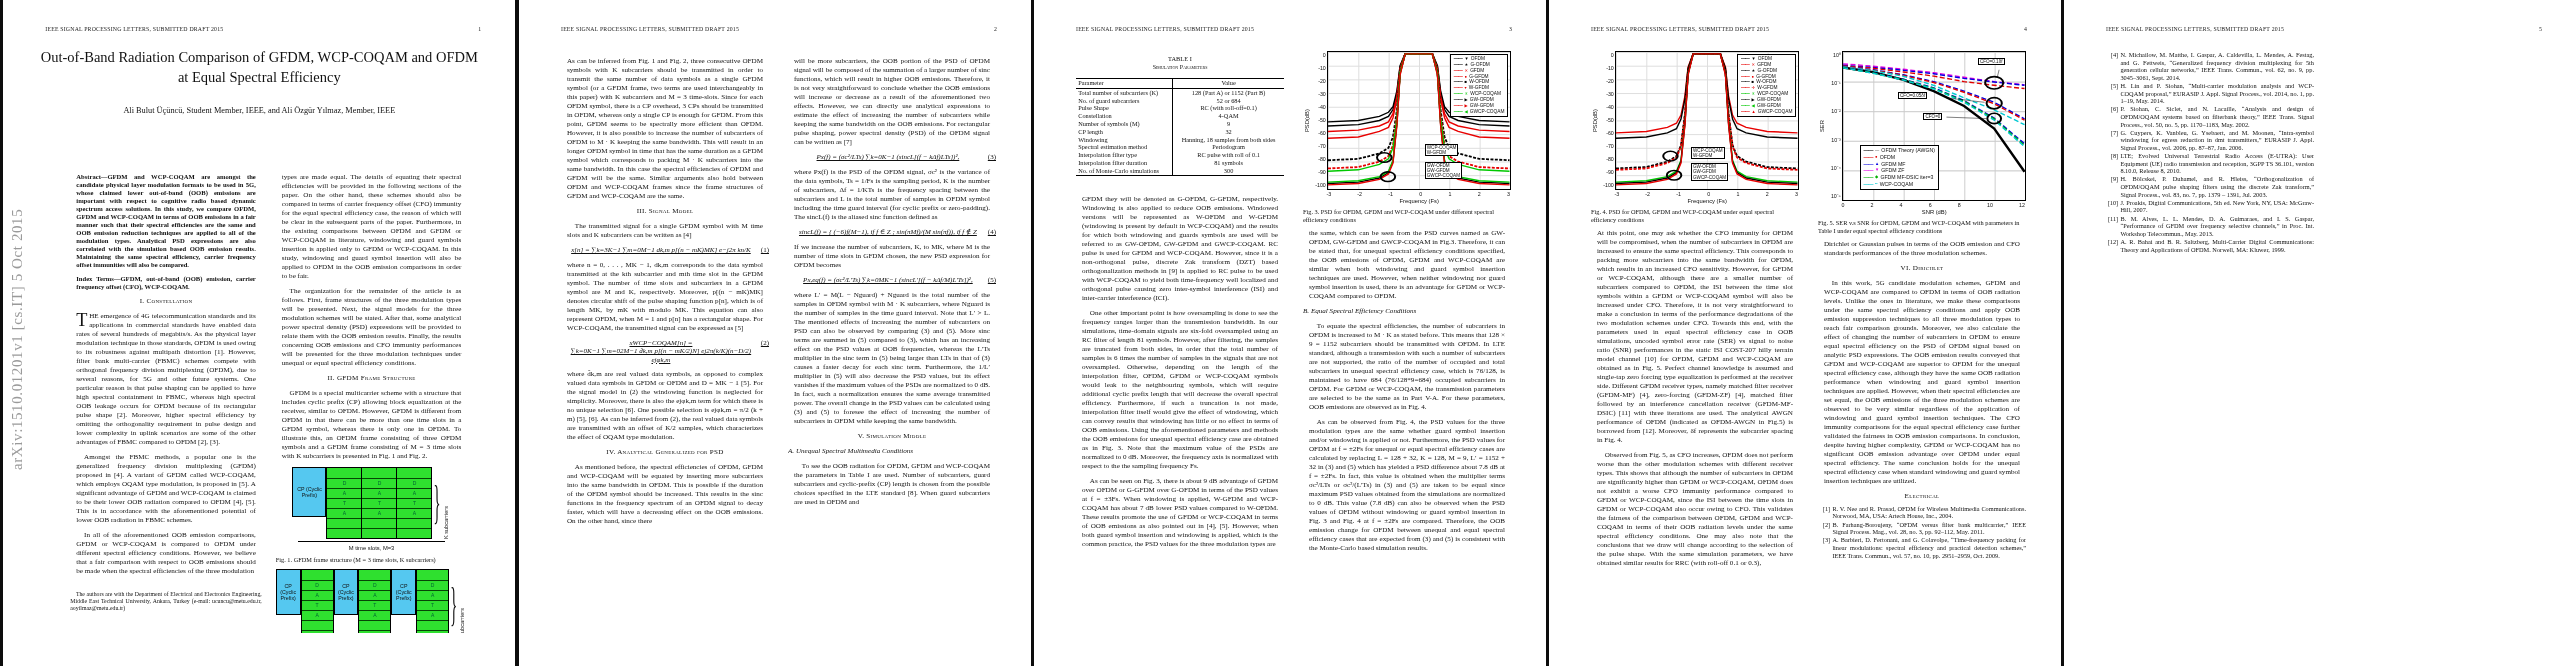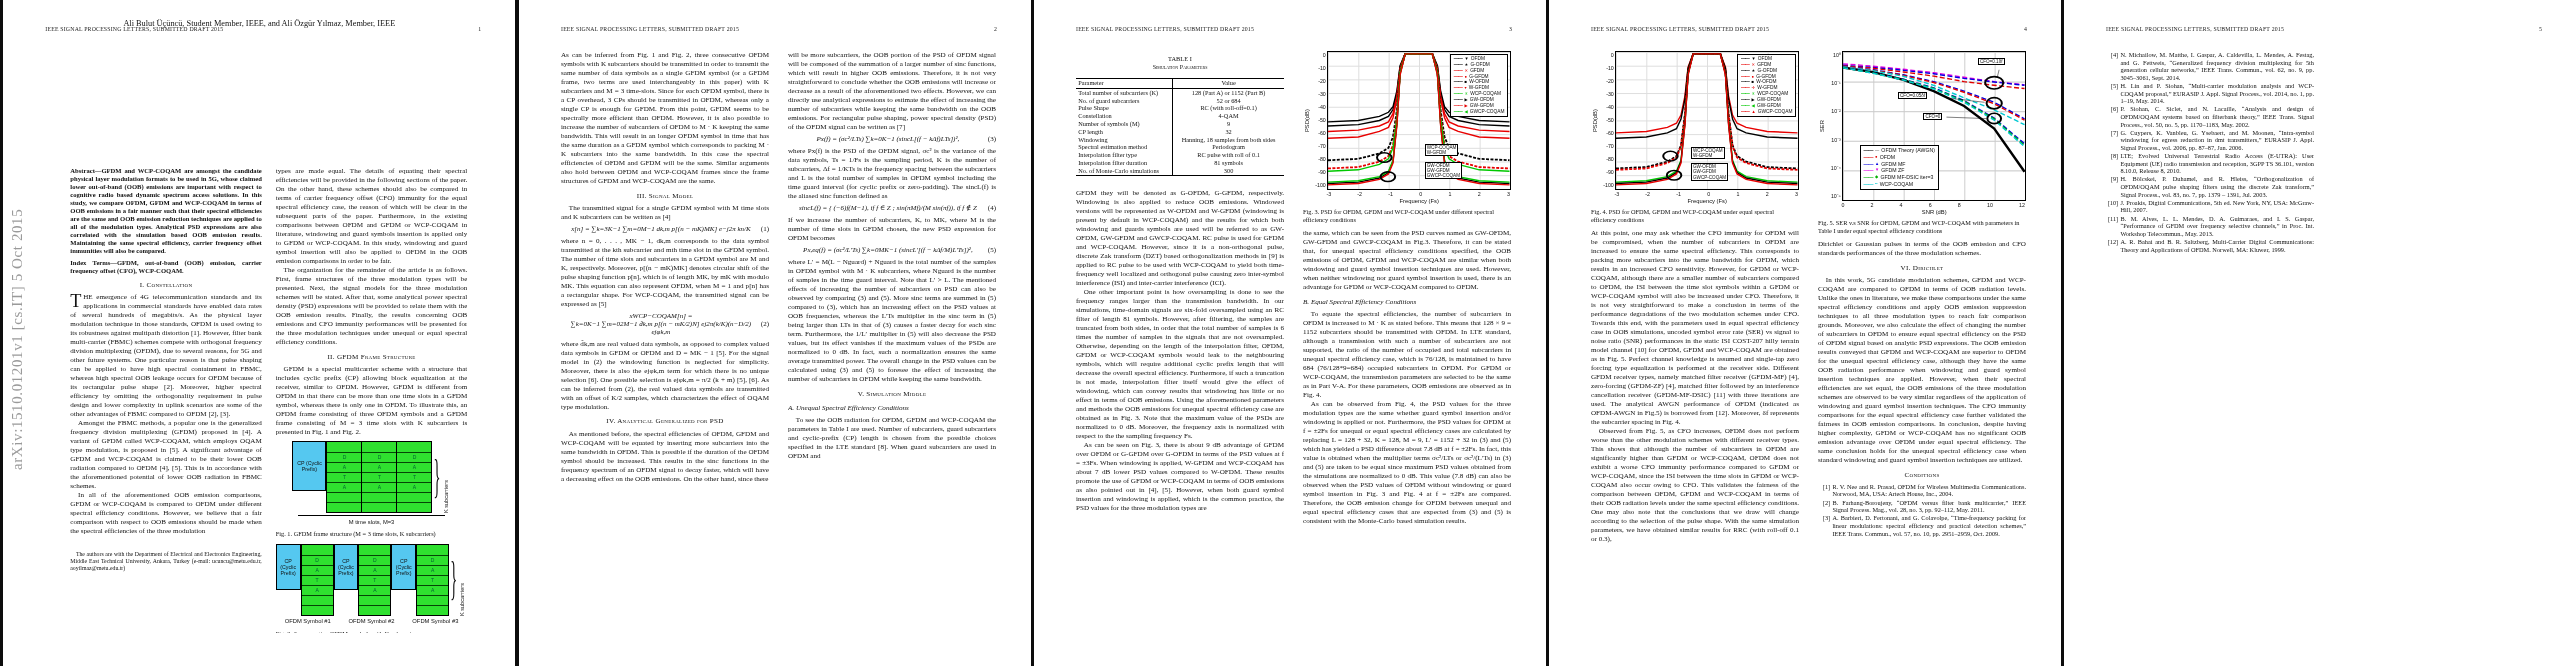--- a/index.html
+++ b/index.html
@@ -3,28 +3,28 @@
 <meta charset="utf-8">
 <style>
   html,body{margin:0;padding:0;background:#0c0c0c;}
   body{width:2576px;height:667px;position:relative;overflow:hidden;
        font-family:"Liberation Serif","DejaVu Serif",serif;color:#111;}
   .page{position:absolute;top:0;width:512px;height:667px;background:#ffffff;overflow:hidden;}
   .runhead{position:absolute;top:25.6px;left:42px;right:34px;display:flex;justify-content:space-between;
            font-size:5.8px;letter-spacing:0.2px;color:#222;}
   .cols{position:absolute;left:42px;right:34px;display:flex;gap:19px;}
   .col{width:208px;overflow:hidden;text-align:justify;font-size:7.1px;line-height:9px;}
-  .p{margin:0;text-indent:7.8px;}
+  .p{margin:6px;text-indent:7.8px;}
   .p.noind{text-indent:0;}
   .sechead{text-align:center;font-variant:small-caps;letter-spacing:0.3px;margin:5.6px 0 3.3px 0;text-indent:0;}
   .subhead{font-style:italic;margin:5.6px 0 3.3px 0;text-indent:0;text-align:left;}
   .bold{font-weight:bold;font-size:6.6px;line-height:8px;}
   .dropcap::first-letter{font-size:18.3px;float:left;line-height:14.5px;padding:0.6px 1.7px 0 0;}
   .footnote{font-size:5.8px;line-height:7px;margin-top:14.5px;text-indent:5.6px;}
-  .eq{display:flex;align-items:center;margin:3px 0;text-indent:0;font-style:italic;}
+  .eq{display:flex;margin:3px 0;text-indent:0;font-style:italic;text-decoration:underline;}
   .eq .body{flex:1;text-align:center;font-size:7px;line-height:8.3px;}
   .eq .num{font-style:normal;font-size:7px;}
   .caption{font-size:6.3px;line-height:7.6px;margin:3.3px 0 5.6px 0;text-align:left;text-indent:0;}
   
   .title{margin:47px 33px 0 33px;text-align:center;font-size:14.5px;line-height:20px;}
   .authors{margin-top:19px;text-align:center;font-size:8.3px;}
   .arxiv{position:absolute;left:5.6px;top:67px;height:545px;color:#9a9a9a;font-size:15px;
          writing-mode:vertical-rl;transform:rotate(180deg);text-align:center;letter-spacing:0.6px;}
   
   .framefig{margin:4.4px auto 1.1px auto;}
@@ -92,20 +92,21 @@
 </style>
 </head>
 <body>
 
 <div class="page" style="left:3.3px">
   <div class="runhead">
     <span>IEEE SIGNAL PROCESSING LETTERS, SUBMITTED DRAFT 2015</span>
     <span>1</span>
   </div>
   <div class="arxiv">arXiv:1510.01201v1  [cs.IT]  5 Oct 2015</div>
+  <div class="title">Out-of-Band Radiation Comparison of GFDM, WCP-COQAM and OFDM at Equal Spectral Efficiency</div>
   <div class="authors">Ali Bulut Üçüncü, Student Member, IEEE, and Ali Özgür Yılmaz, Member, IEEE</div>
   <div class="cols" style="top:167px;left:67px;right:48px;gap:14px">
     <div class="col" style="width:192px;height:466px">
       <p class="p noind bold">Abstract—GFDM and WCP-COQAM are amongst the candidate physical layer modulation formats to be used in 5G, whose claimed lower out-of-band (OOB) emissions are important with respect to cognitive radio based dynamic spectrum access solutions. In this study, we compare OFDM, GFDM and WCP-COQAM in terms of OOB emissions in a fair manner such that their spectral efficiencies are the same and OOB emission reduction techniques are applied to all of the modulation types. Analytical PSD expressions are also correlated with the simulation based OOB emission results. Maintaining the same spectral efficiency, carrier frequency offset immunities will also be compared.</p>
       <p class="p noind bold" style="margin-top:4.4px">Index Terms—GFDM, out-of-band (OOB) emission, carrier frequency offset (CFO), WCP-COQAM.</p>
       <div class="sechead">I. Constellation</div>
       <p class="p noind dropcap">THE emergence of 4G telecommunication standards and its applications in commercial standards have enabled data rates of several hundreds of megabits/s. As the physical layer modulation technique in those standards, OFDM is used owing to its robustness against multipath distortion [1]. However, filter bank multi-carrier (FBMC) schemes compete with orthogonal frequency division multiplexing (OFDM), due to several reasons, for 5G and other future systems. One particular reason is that pulse shaping can be applied to have high spectral containment in FBMC, whereas high spectral OOB leakage occurs for OFDM because of its rectangular pulse shape [2]. Moreover, higher spectral efficiency by omitting the orthogonality requirement in pulse design and lower complexity in uplink scenarios are some of the other advantages of FBMC compared to OFDM [2], [3].</p>
       <p class="p">Amongst the FBMC methods, a popular one is the generalized frequency division multiplexing (GFDM) proposed in [4]. A variant of GFDM called WCP-COQAM, which employs OQAM type modulation, is proposed in [5]. A significant advantage of GFDM and WCP-COQAM is claimed to be their lower OOB radiation compared to OFDM [4], [5]. This is in accordance with the aforementioned potential of lower OOB radiation in FBMC schemes.</p>
       <p class="p">In all of the aforementioned OOB emission comparisons, GFDM or WCP-COQAM is compared to OFDM under different spectral efficiency conditions. However, we believe that a fair comparison with respect to OOB emissions should be made when the spectral efficiencies of the three modulation</p>
       <p class="footnote">The authors are with the Department of Electrical and Electronics Engineering, Middle East Technical University, Ankara, Turkey (e-mail: ucuncu@metu.edu.tr, aoyilmaz@metu.edu.tr)</p>
@@ -249,21 +250,21 @@
         <span class="body">sincL(f) = { (−6)f(M−1),  if f ∈ Z ;   sin(πMf)/(M sin(πf)),  if f ∉ Z</span>
         <span class="num">(4)</span>
       </div>
       <p class="p noind">If we increase the number of subcarriers, K, to MK, where M is the number of time slots in GFDM chosen, the new PSD expression for OFDM becomes</p>
       <div class="eq">
         <span class="body">Px,eq(f) = (σc²/L′Ts) ∑k=0MK−1 (sincL′[(f − kΔf/M)L′Ts])²,</span>
         <span class="num">(5)</span>
       </div>
       <p class="p noind">where L′ = M(L − Nguard) + Nguard is the total number of the samples in OFDM symbol with M · K subcarriers, where Nguard is the number of samples in the time guard interval. Note that L′ &gt; L. The mentioned effects of increasing the number of subcarriers on PSD can also be observed by comparing (3) and (5). More sinc terms are summed in (5) compared to (3), which has an increasing effect on the PSD values at OOB frequencies, whereas the L′Ts multiplier in the sinc term in (5) being larger than LTs in that of (3) causes a faster decay for each sinc term. Furthermore, the 1/L′ multiplier in (5) will also decrease the PSD values, but its effect vanishes if the maximum values of the PSDs are normalized to 0 dB. In fact, such a normalization ensures the same average transmitted power. The overall change in the PSD values can be calculated using (3) and (5) to foresee the effect of increasing the number of subcarriers in OFDM while keeping the same bandwidth.</p>
       <div class="sechead">V. Simulation Middle</div>
-      <div class="subhead">A. Unequal Spectral Efficiency Conditions</div>
+      <div class="subhead">A. Unequal Spectral Multimedia Conditions</div>
       <p class="p">To see the OOB radiation for OFDM, GFDM and WCP-COQAM the parameters in Table I are used. Number of subcarriers, guard subcarriers and cyclic-prefix (CP) length is chosen from the possible choices specified in the LTE standard [8]. When guard subcarriers are used in OFDM and</p>
     </div>
   </div>
 </div>
 
 <div class="page" style="left:1034px">
   <div class="runhead">
     <span>IEEE SIGNAL PROCESSING LETTERS, SUBMITTED DRAFT 2015</span>
     <span>3</span>
   </div>
@@ -680,21 +681,21 @@
               <span>10</span>
               <span>12</span>
             </div>
           <div class="xlab">SNR (dB)</div>
         </div>
         <p class="caption">Fig. 5.   SER v.s SNR for OFDM, GFDM and WCP-COQAM with parameters in Table I under equal spectral efficiency conditions</p>
       </div>
       <p class="p noind">Dirichlet or Gaussian pulses in terms of the OOB emission and CFO standards performances of the three modulation schemes.</p>
       <div class="sechead">VI. Dirichlet</div>
       <p class="p">In this work, 5G candidate modulation schemes, GFDM and WCP-COQAM are compared to OFDM in terms of OOB radiation levels. Unlike the ones in literature, we make these comparisons under the same spectral efficiency conditions and apply OOB emission suppression techniques to all three modulation types to reach fair comparison grounds. Moreover, we also calculate the effect of changing the number of subcarriers in OFDM to ensure equal spectral efficiency on the PSD of OFDM signal based on analytic PSD expressions. The OOB emission results conveyed that GFDM and WCP-COQAM are superior to OFDM for the unequal spectral efficiency case, although they have the same OOB radiation performance when windowing and guard symbol insertion techniques are applied. However, when their spectral efficiencies are set equal, the OOB emissions of the three modulation schemes are observed to be very similar regardless of the application of windowing and guard symbol insertion techniques. The CFO immunity comparisons for the equal spectral efficiency case further validated the fairness in OOB emission comparisons. In conclusion, despite having higher complexity, GFDM or WCP-COQAM has no significant OOB emission advantage over OFDM under equal spectral efficiency. The same conclusion holds for the unequal spectral efficiency case when standard windowing and guard symbol insertion techniques are utilized.</p>
-      <div class="sechead">Conditions</div>
+      <div class="sechead">Electrical</div>
       <div class="refs">
 
           <p class="ref">
             <span class="rn">[1]</span>
             <span>R. V. Nee and R. Prasad, OFDM for Wireless Multimedia Communications.  Norwood, MA, USA: Artech House, Inc., 2004.</span>
           </p>
 
           <p class="ref">
             <span class="rn">[2]</span>
             <span>B. Farhang-Boroujeny, “OFDM versus filter bank multicarrier,” IEEE Signal Process. Mag., vol. 28, no. 3, pp. 92–112, May. 2011.</span>

